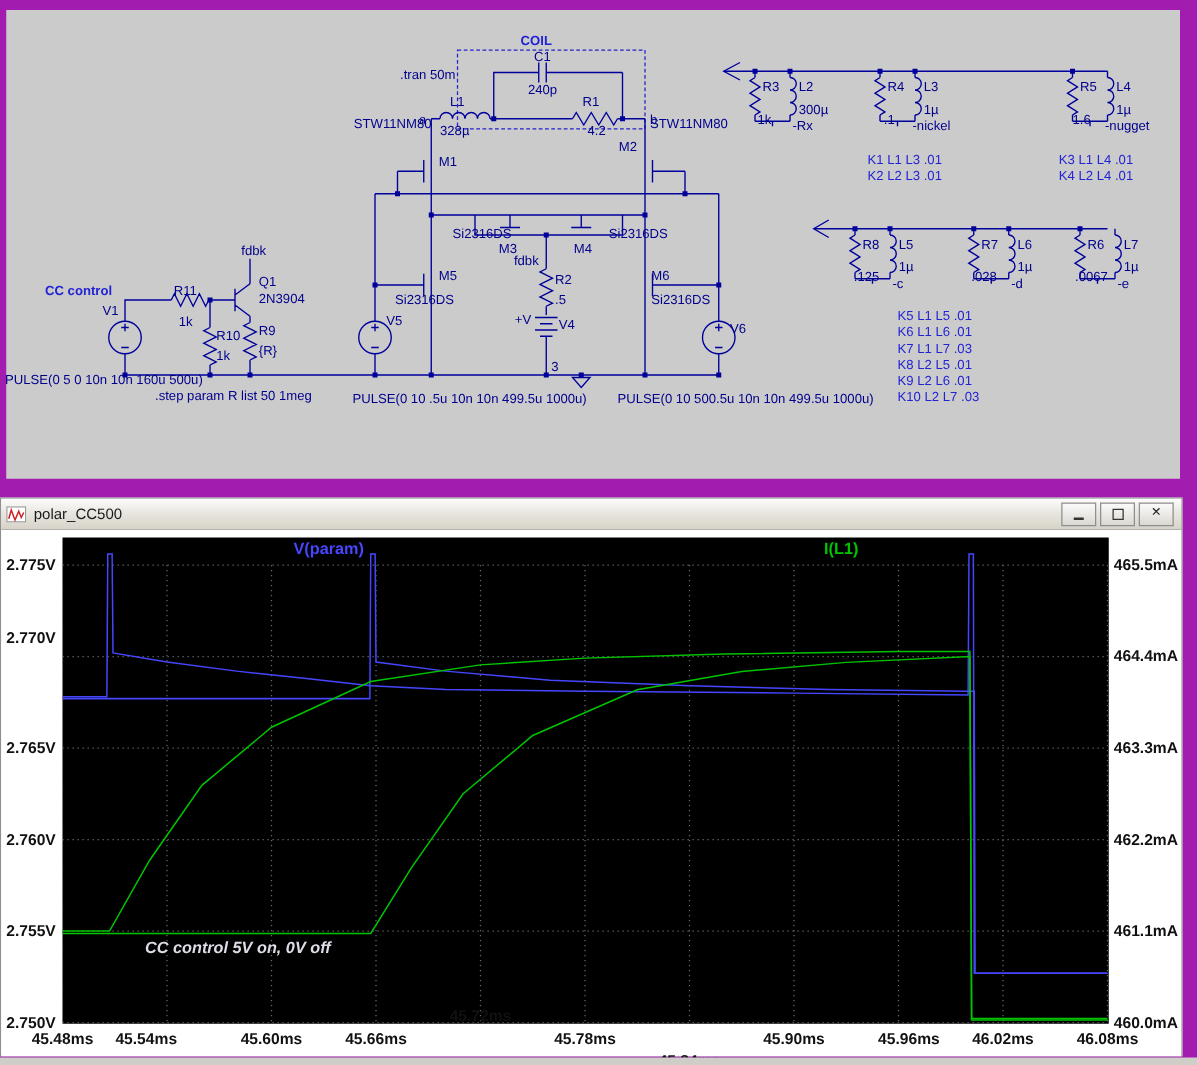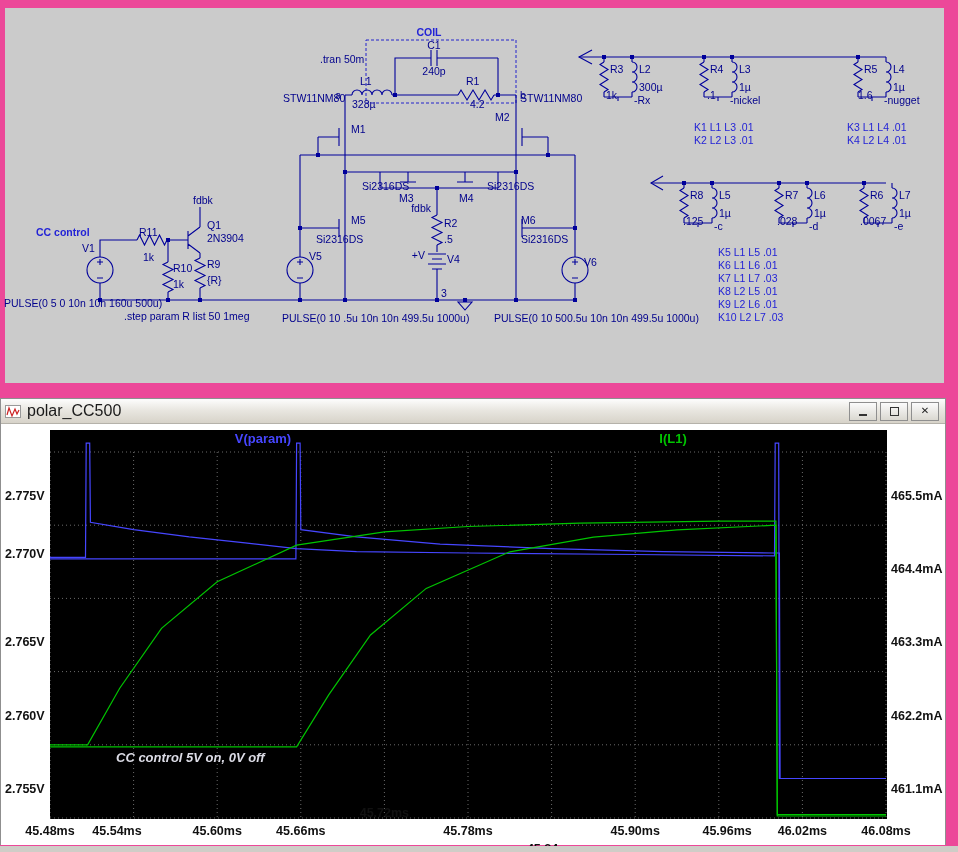--- a/index.html
+++ b/index.html
@@ -1,42 +1,42 @@
 <!DOCTYPE html>
 <html><head>
 <meta charset="utf-8">
 <style>
   html,body{margin:0;padding:0;background:#ffffff;font-family:"Liberation Sans",sans-serif;}
-  .screen{position:relative;width:958px;height:852px;background:#ec4899;overflow:hidden;}
+  .screen{position:relative;width:958px;height:852px;background:#a21caf;overflow:hidden;}
 
   
   .schematic-pane{position:absolute;left:0;top:0;width:958px;height:392px;}
   .slbl{fill:#00008c;font-size:10.5px;font-family:"Liberation Sans",sans-serif;}
   .slbl.k{fill:#2323d6;}
   .slbl.cc{fill:#2323d6;font-weight:bold;}
 
   
   .wave-window{position:absolute;left:0;top:398px;width:946px;height:447px;border:1px solid #8f8f8f;
                background:#ffffff;box-sizing:border-box;}
   .titlebar{height:24px;background:linear-gradient(#fdfdfd,#e9e7e1 45%,#d7d3c9);display:flex;
             align-items:center;padding:0 4px;border-bottom:1px solid #b5b2aa;}
-  .wtitle{font-size:16px;color:#1a1a1a;margin-left:6px;}
+  .wtitle{font-size:12px;color:#1a1a1a;margin-left:6px;}
   .winbtns{margin-left:auto;display:flex;gap:3px;padding-right:2px;}
   .wbtn{width:26px;height:17px;border:1px solid #8f8f8f;background:linear-gradient(#fbfbfb,#dad8d1);
         display:flex;align-items:center;justify-content:center;font-size:10px;color:#222;cursor:default;}
   .g-min{display:block;width:8px;height:7px;border-bottom:2px solid #333;}
   .g-res{display:block;width:7px;height:7px;border:1px solid #333;}
   .g-close{font-size:10px;line-height:10px;color:#222;}
 
   .wave-body{position:relative;width:100%;height:421px;background:#ffffff;}
   .plot{position:absolute;left:49px;top:6px;width:837px;height:389px;background:#000000;overflow:hidden;}
   .plot svg{position:absolute;left:0;top:0;}
   .legend-label{position:absolute;top:1px;transform:translateX(-50%);font-size:13px;font-weight:bold;}
   .ann{position:absolute;left:66px;top:320px;color:#dcdce6;font-weight:bold;font-size:13px;font-style:italic;}
-  .ytick{position:absolute;font-size:12.5px;font-weight:bold;color:#111;height:14px;line-height:14px;white-space:nowrap;margin-top:44px;}
+  .ytick{position:absolute;font-size:12.5px;font-weight:bold;color:#111;height:14px;line-height:14px;white-space:nowrap;}
   .xtick{position:absolute;font-size:12.5px;font-weight:bold;color:#111;width:66px;text-align:center;white-space:nowrap;}
   .bottom-strip{position:absolute;left:0;top:846px;width:958px;height:6px;background:#cfcdc7;}
 </style>
 </head>
 <body>
 
 <div class="screen">
 
   <div class="schematic-pane">
     <svg id="schematic-svg" width="958" height="392">

